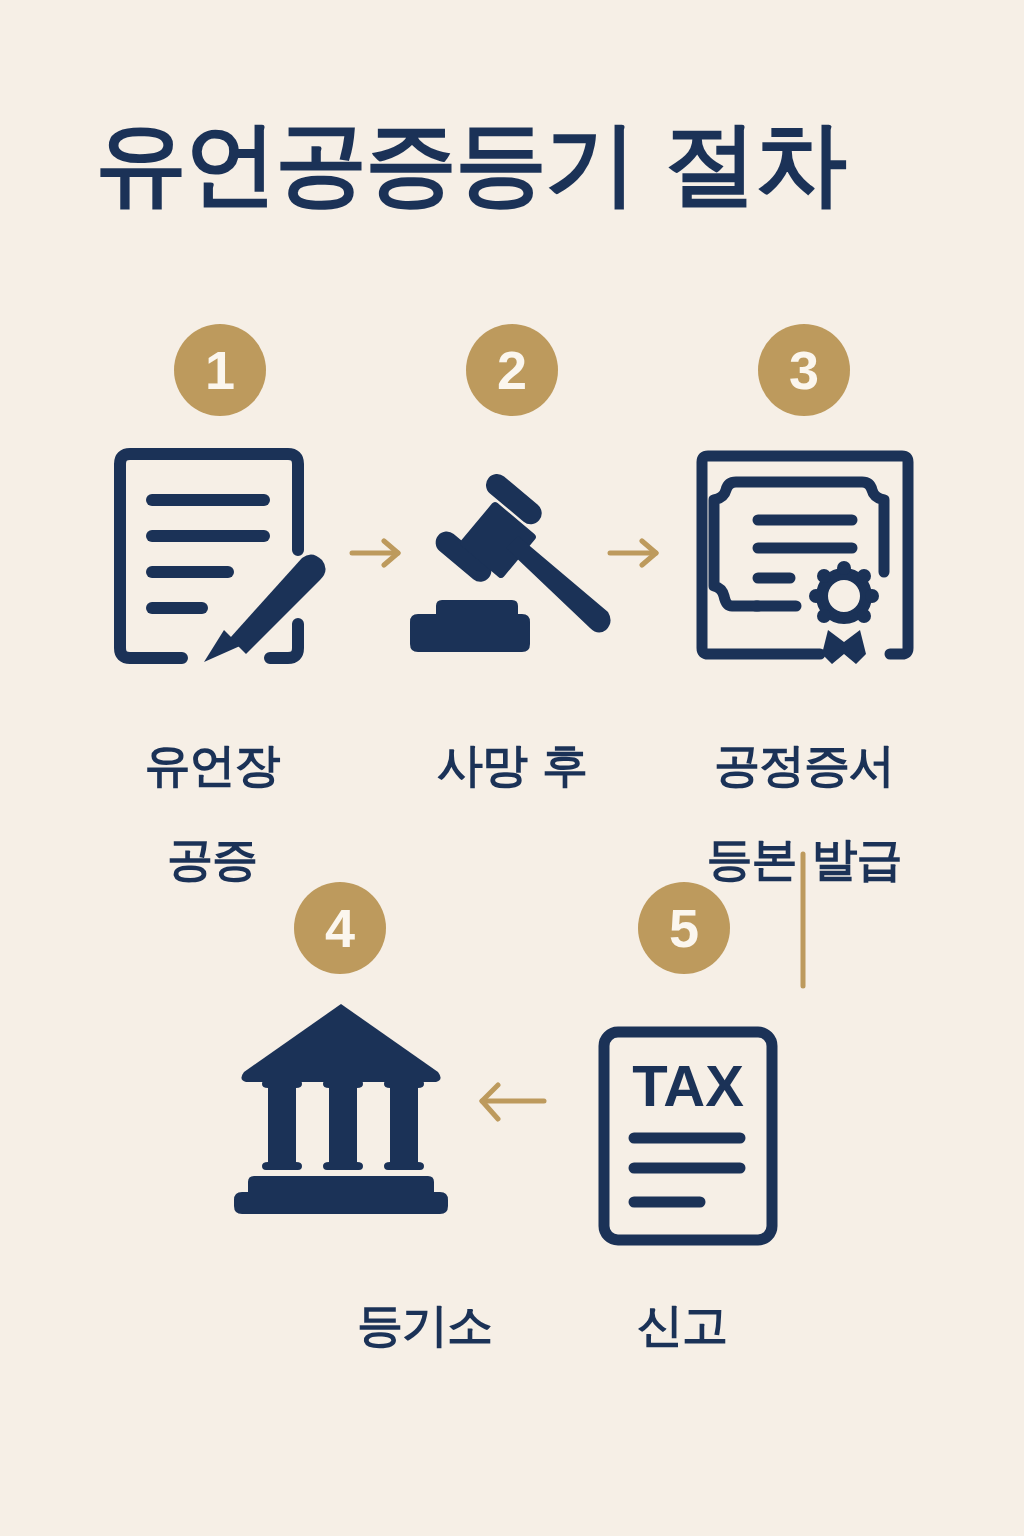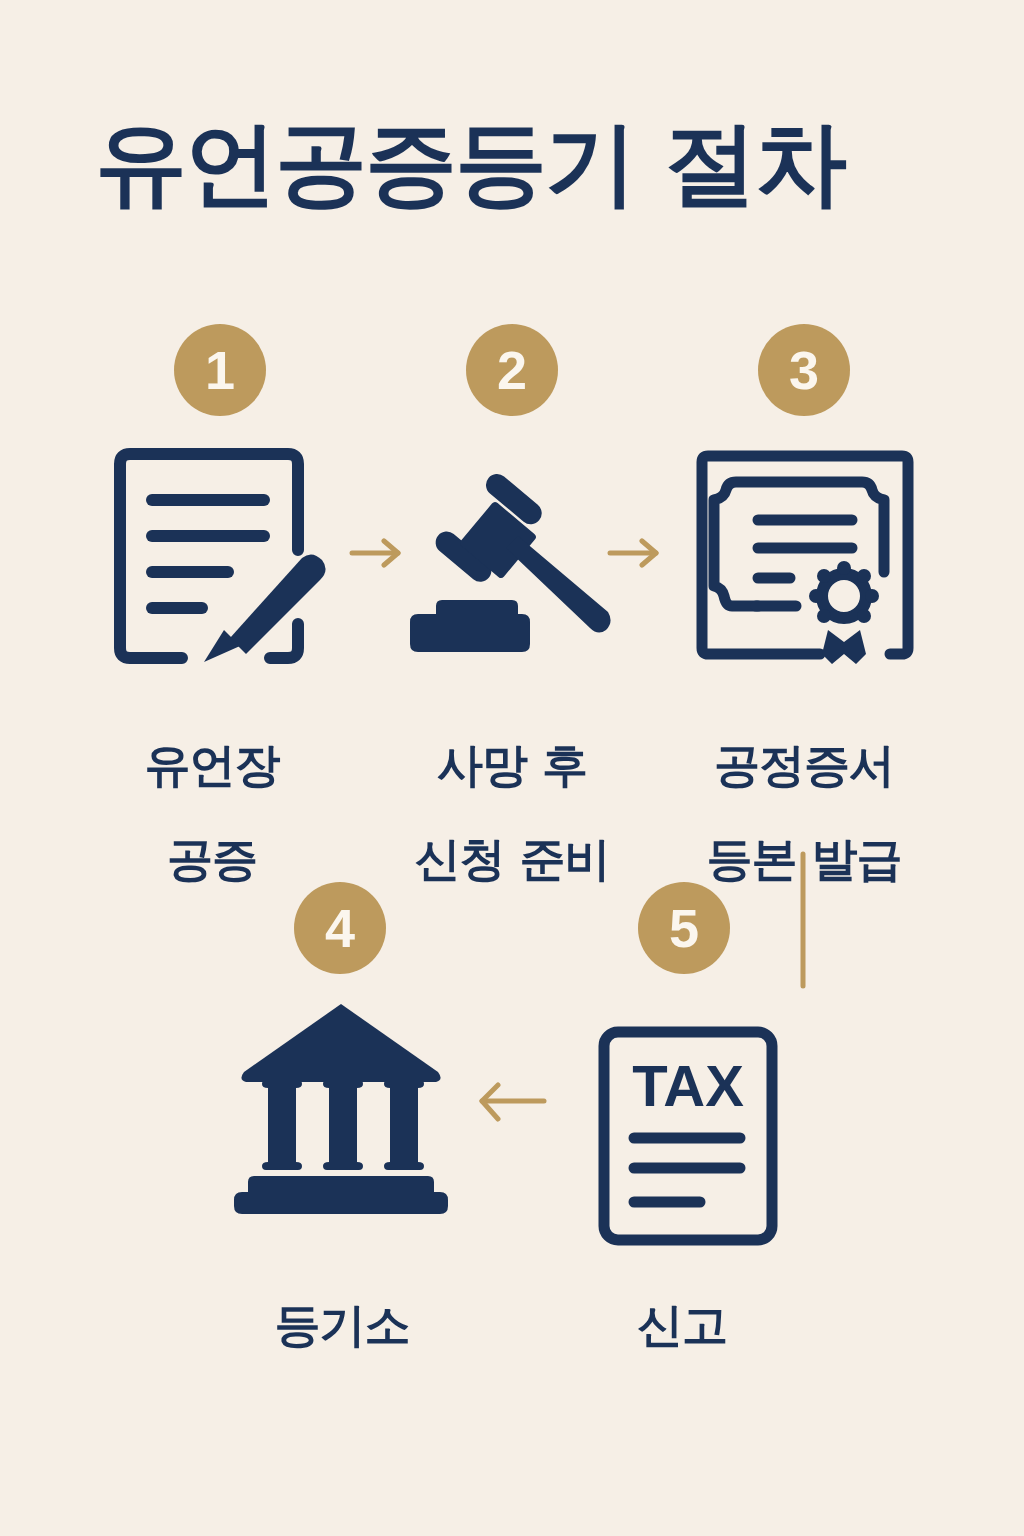--- a/index.html
+++ b/index.html
@@ -79,21 +79,20 @@
         <rect x="84" y="-6" width="66" height="22" rx="11" transform="rotate(40 117 5) translate(8 30)"></rect>
         <rect x="20" y="74" width="66" height="22" rx="11" transform="rotate(40 53 85) translate(4 4)"></rect>
         <rect x="60" y="46" width="56" height="56" rx="4" transform="rotate(40 88 74)"></rect>
         <path d="M96 82 L108 70 L198 146 Q204 156 196 164 Q188 170 180 162 Z"></path>
         <path d="M26 140 Q26 134 32 134 H102 Q108 134 108 140 V148 H112 Q120 148 120 156 V178 Q120 186 112 186 H8 Q0 186 0 178 V156 Q0 148 8 148 H26 Z"></path>
       </g>
     </svg>
   </div>
   <div class="label" style="left:362px; top:702px;">
     <span>사망 후</span>
-    <span>신청 준비</span>
   </div>
 </div>
 
 <div class="conn" style="left:606px; top:538px; width:56px; height:30px;">
   <svg viewBox="0 0 56 30">
       <g fill="none" stroke="#bd9a5d" stroke-width="5" stroke-linecap="round" stroke-linejoin="round">
         <line x1="4" y1="15" x2="50" y2="15"></line>
         <polyline points="36,3 50,15 36,27"></polyline>
       </g>
     </svg>
@@ -173,16 +172,16 @@
     <svg viewBox="0 0 218 214">
       <g fill="#1b3257">
         <path d="M109 2 L206 70 Q212 78 204 80 H14 Q6 78 12 70 Z"></path>
         <path d="M30 78 H62 Q66 78 66 82 Q66 86 60 86 V160 Q66 160 66 164 Q66 168 62 168 H30 Q26 168 26 164 Q26 160 32 160 V86 Q26 86 26 82 Q26 78 30 78 Z" transform="translate(4,0)"></path>
         <path d="M30 78 H62 Q66 78 66 82 Q66 86 60 86 V160 Q66 160 66 164 Q66 168 62 168 H30 Q26 168 26 164 Q26 160 32 160 V86 Q26 86 26 82 Q26 78 30 78 Z" transform="translate(65,0)"></path>
         <path d="M30 78 H62 Q66 78 66 82 Q66 86 60 86 V160 Q66 160 66 164 Q66 168 62 168 H30 Q26 168 26 164 Q26 160 32 160 V86 Q26 86 26 82 Q26 78 30 78 Z" transform="translate(126,0)"></path>
         <path d="M16 180 Q16 174 22 174 H196 Q202 174 202 180 V190 H208 Q216 190 216 198 V204 Q216 212 208 212 H10 Q2 212 2 204 V198 Q2 190 10 190 H16 Z"></path>
       </g>
     </svg>
   </div>
-  <div class="label" style="left:192px; top:1262px;">
+  <div class="label" style="left:192px; top:1262px;text-align:right;">
     <span>등기소</span>
   </div>
 </div>
 
 </body></html>

